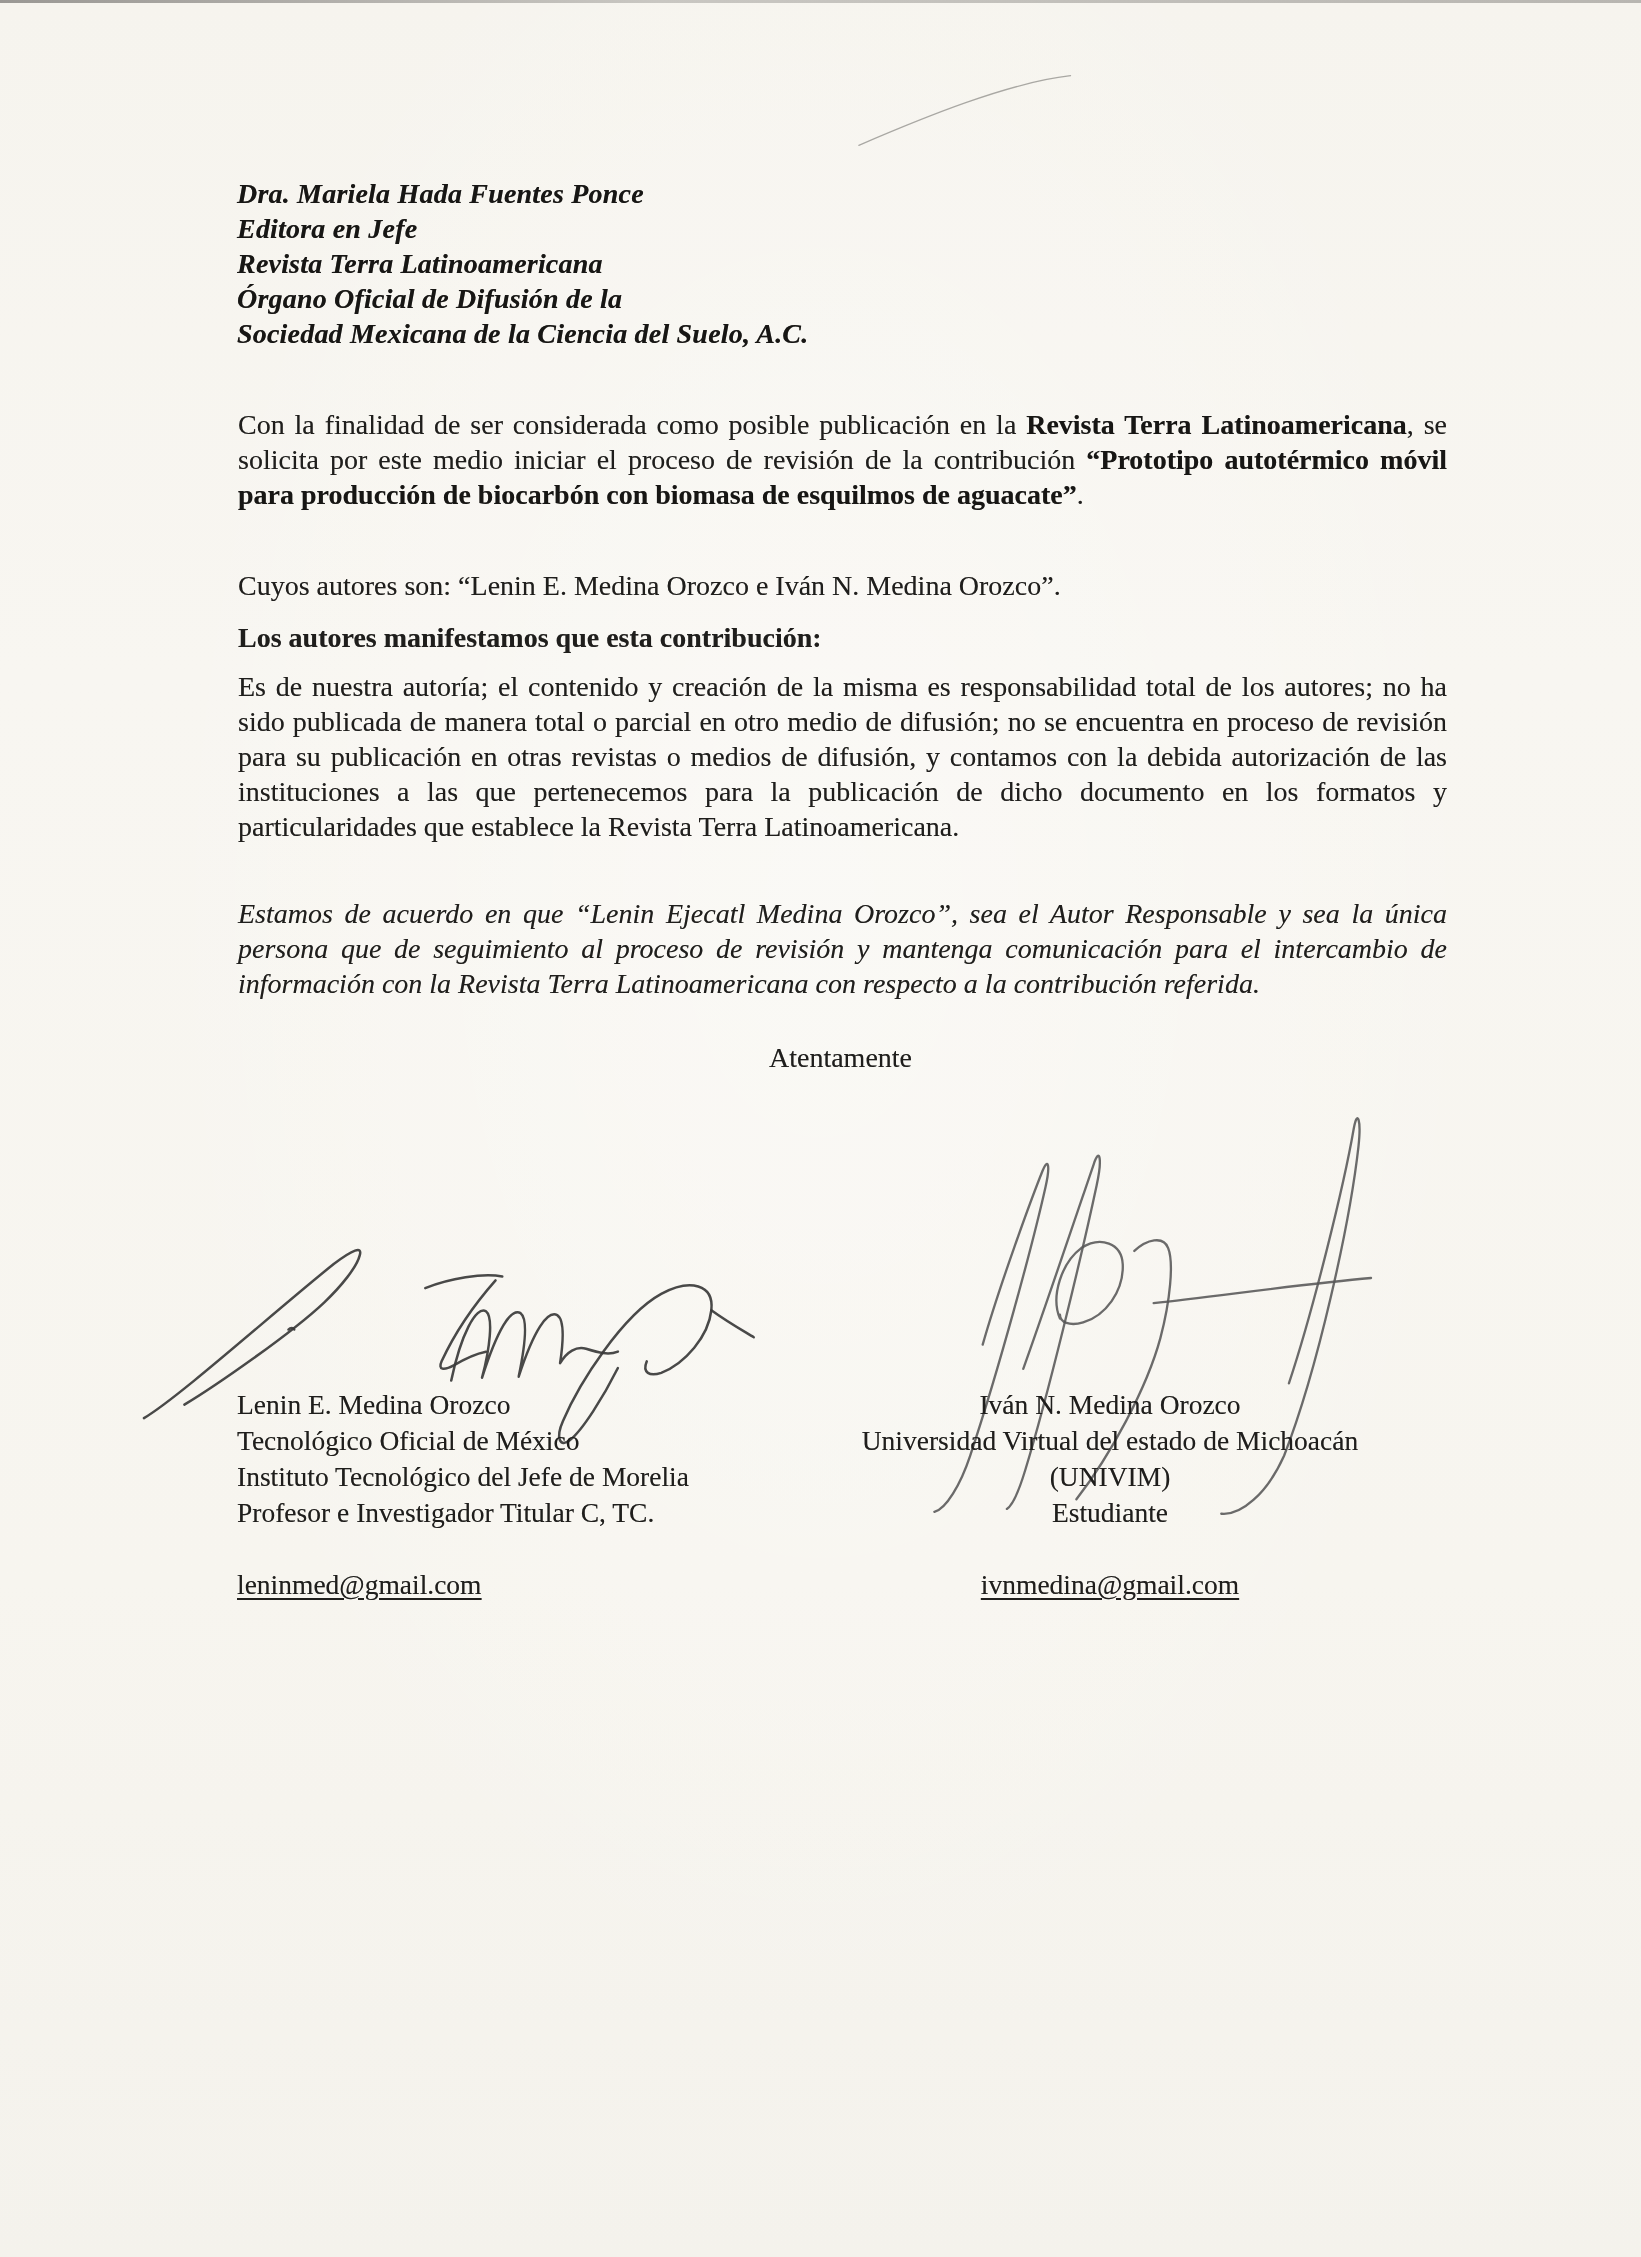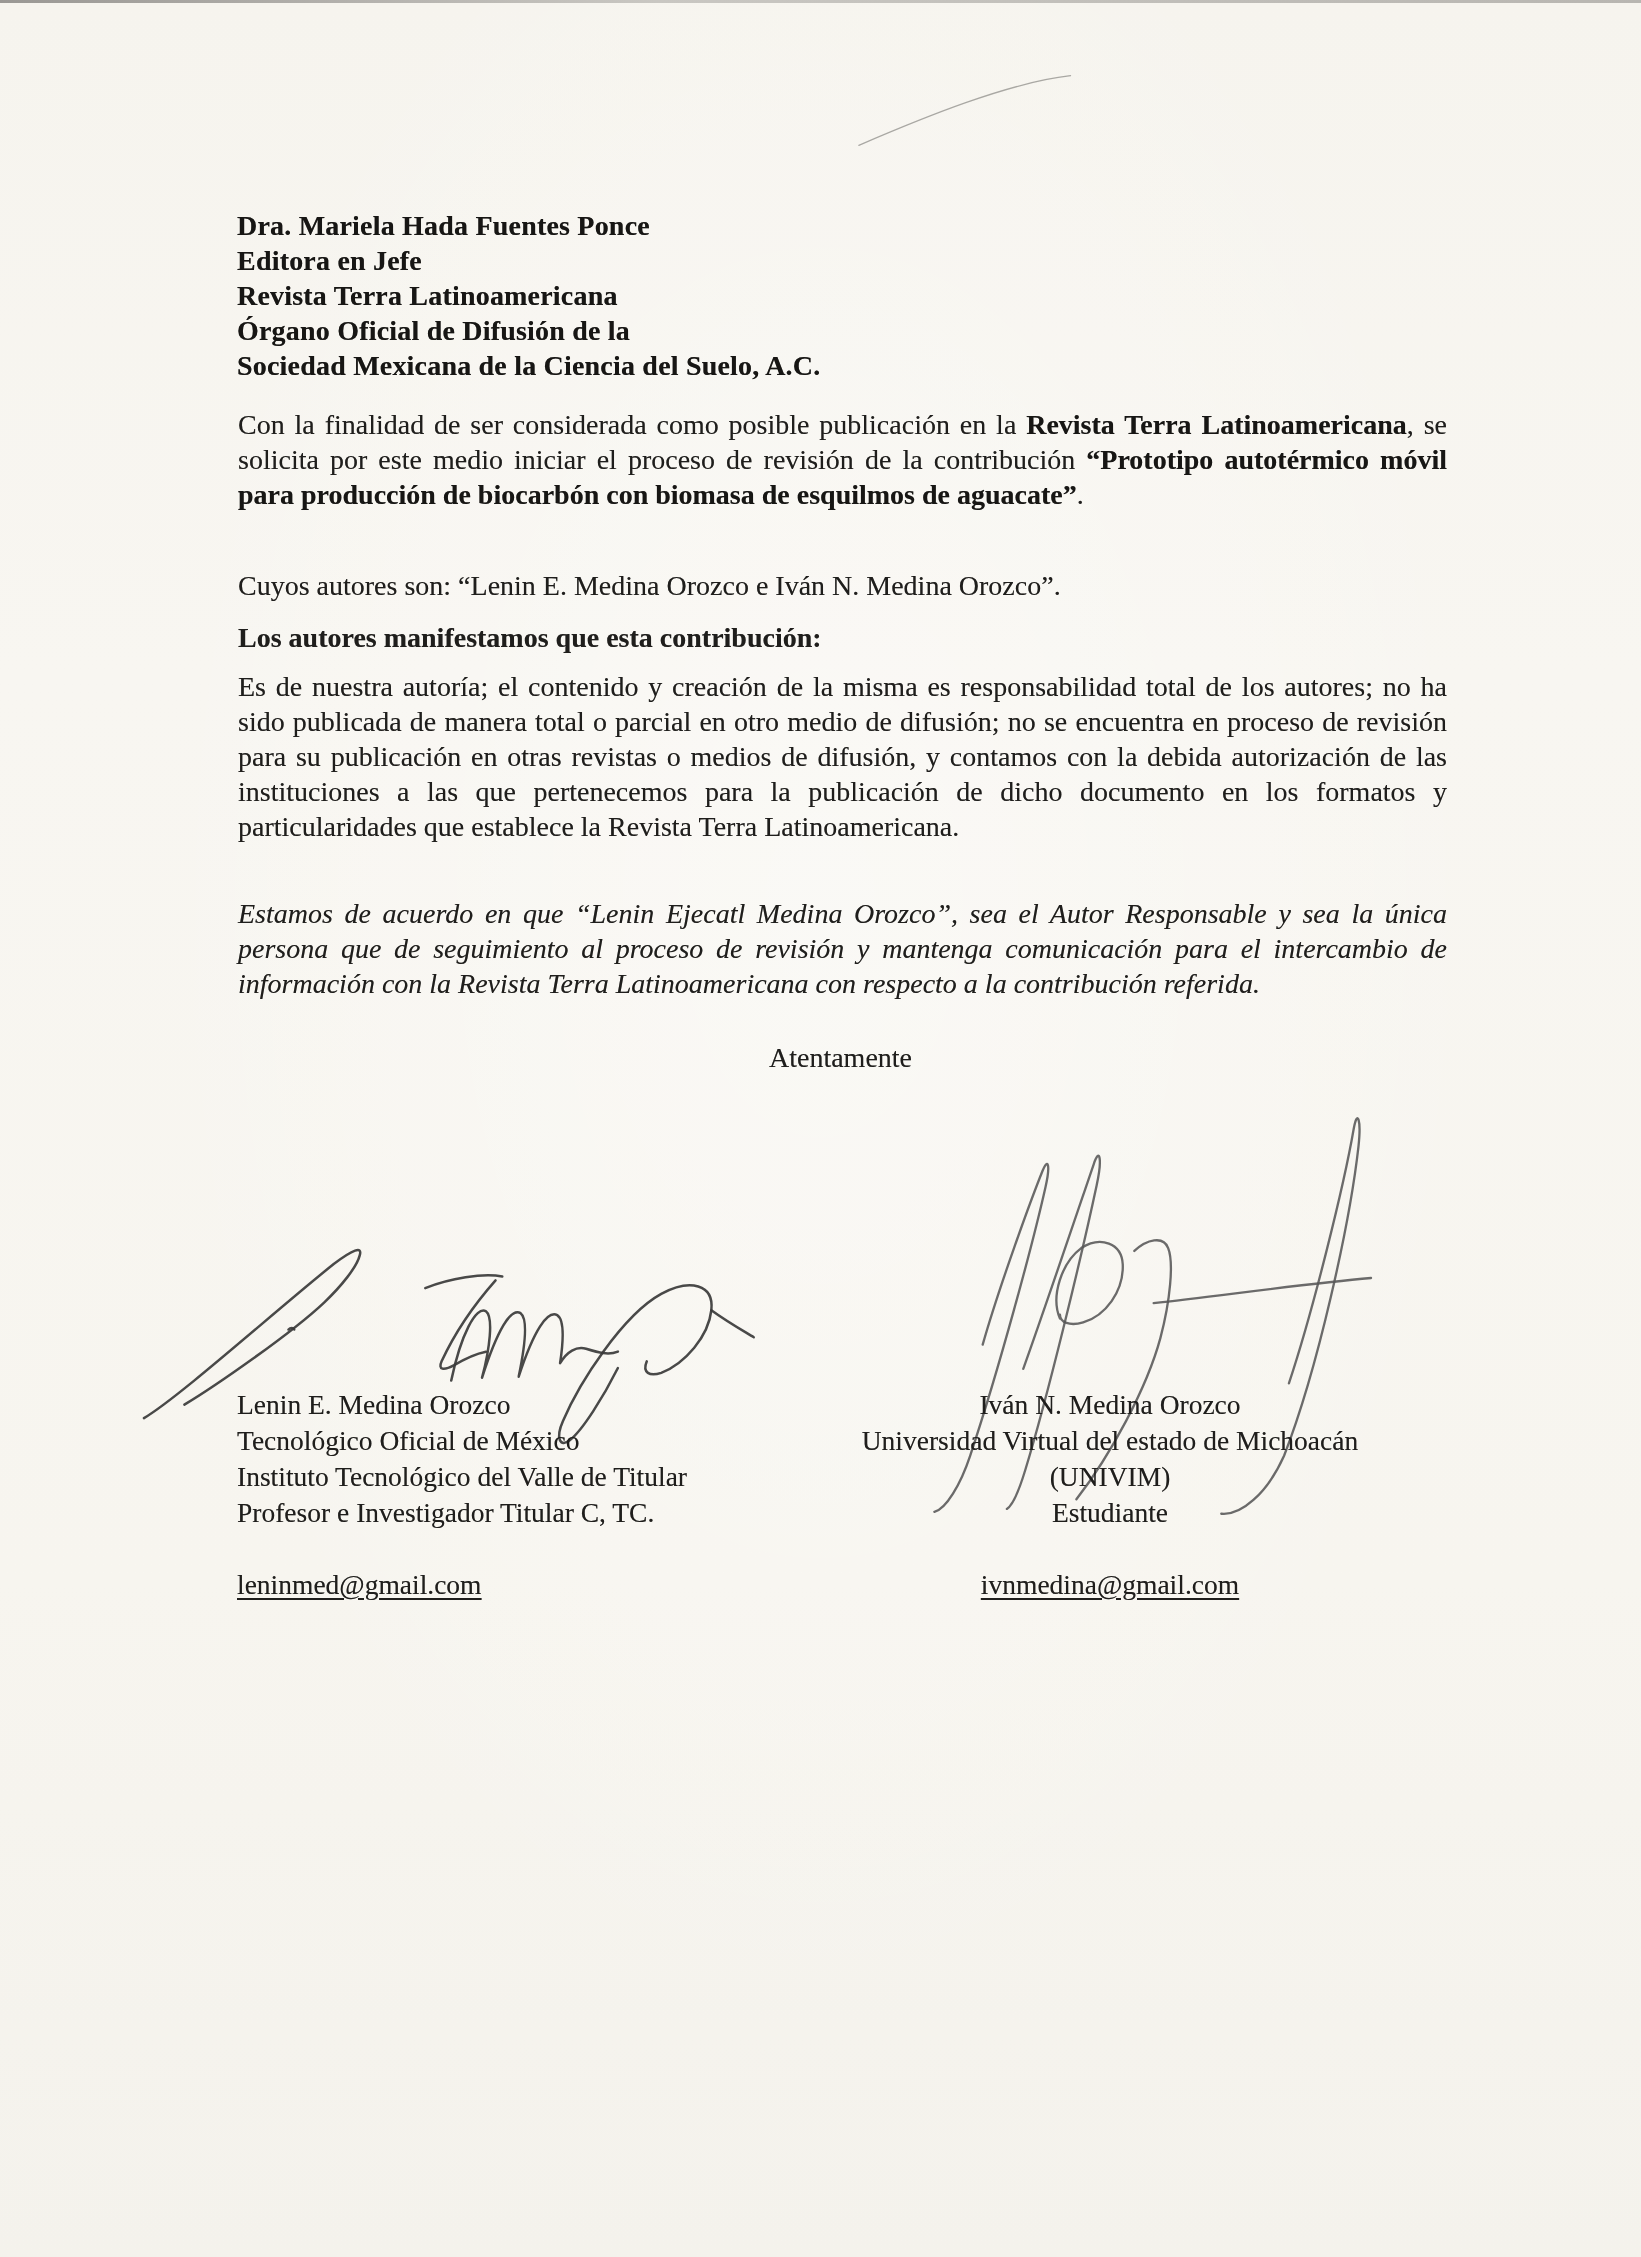--- a/index.html
+++ b/index.html
@@ -12,24 +12,25 @@
       linear-gradient(180deg, #f6f4ee 0%, #f8f6f1 30%, #f7f5ef 70%, #f4f2ec 100%);
     overflow:hidden;
     font-family:"Liberation Serif", serif;
     color:#1f1e1c;
   }
   .scan-edge{
     position:absolute;top:0;left:0;width:1641px;height:2.9px;
     background:linear-gradient(90deg,#9a9894,#c9c7c2 40%,#b8b6b1);
   }
   .recipient{
-    position:absolute;left:237px;top:208px;
+    position:absolute;left:237px;top:176px;
     font-weight:bold;font-size:28px;line-height:35px;
     color:#171614;letter-spacing:0.2px;
     text-shadow:0 0 0.6px rgba(23,22,20,.55);
+    font-style:italic;
   }
   .para{
     position:absolute;left:237px;width:1209px;margin:1px;
     font-size:28px;line-height:35px;
     text-shadow:0 0 0.5px rgba(31,30,28,.45);
   }
   .just{text-align:justify;}
   .b{font-weight:bold;color:#171614;}
   .p1{top:406px;}
   .p2{top:567px;}
@@ -104,21 +105,21 @@
     <path class="ink-r" d="M 110 300 C 135 230, 172 120, 183 88 C 189 70, 192 82, 186 110 C 170 185, 135 330, 112 405 C 105 428, 98 442, 93 445"></path>
     <path class="ink-r" d="M 148 248 C 138 225, 150 190, 170 175 C 190 162, 212 170, 213 192 C 214 220, 195 245, 172 252 C 158 256, 148 252, 148 244"></path>
     <path class="ink-r" d="M 225 178 C 238 166, 255 162, 260 175 C 266 190, 262 230, 252 268 C 238 320, 200 390, 165 435"></path>
     <path class="ink-r" d="M 245 232 C 310 225, 400 212, 470 206"></path>
     <path class="ink-r" d="M 385 315 C 410 240, 442 110, 452 52 C 456 30, 460 42, 457 70 C 448 150, 415 300, 380 390 C 362 430, 335 452, 315 450"></path>
   </svg>
 
   <div class="sig-block sig-left">
     <div>Lenin E. Medina Orozco</div>
     <div>Tecnológico Oficial de México</div>
-    <div>Instituto Tecnológico del Valle de Titular</div>
+    <div>Instituto Tecnológico del Jefe de Morelia</div>
     <div>Profesor e Investigador Titular C, TC.</div>
     <div class="email">leninmed@gmail.com</div>
   </div>
 
   <div class="sig-block sig-right">
     <div>Iván N. Medina Orozco</div>
     <div>Universidad Virtual del estado de Michoacán</div>
     <div>(UNIVIM)</div>
     <div>Estudiante</div>
     <div class="email">ivnmedina@gmail.com</div>

